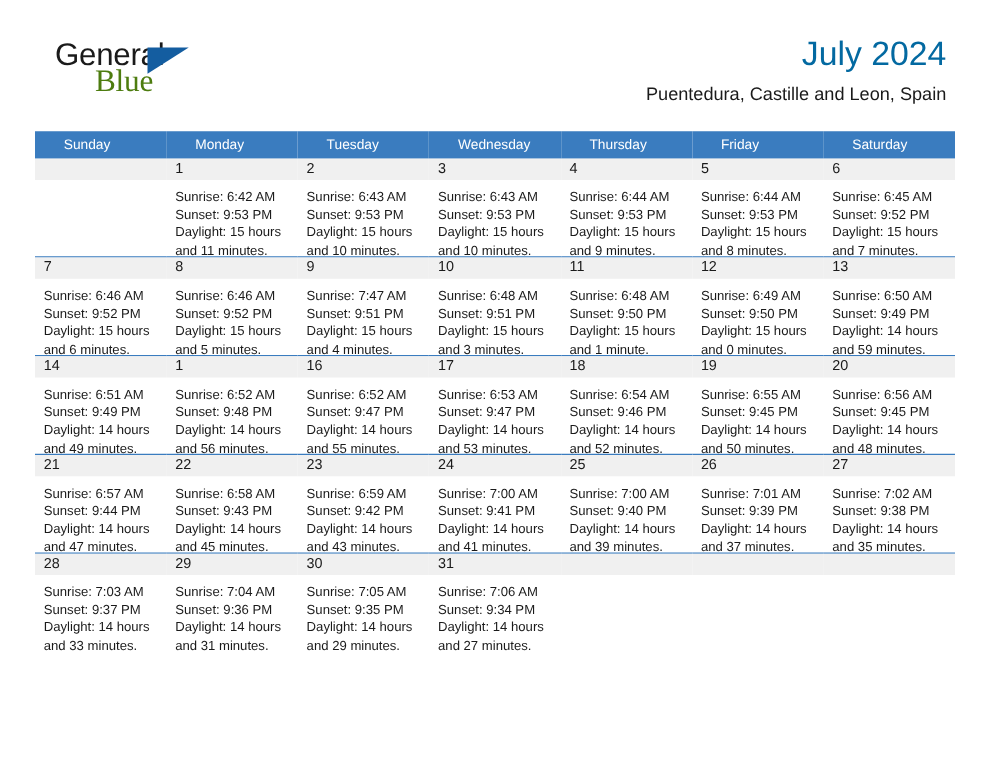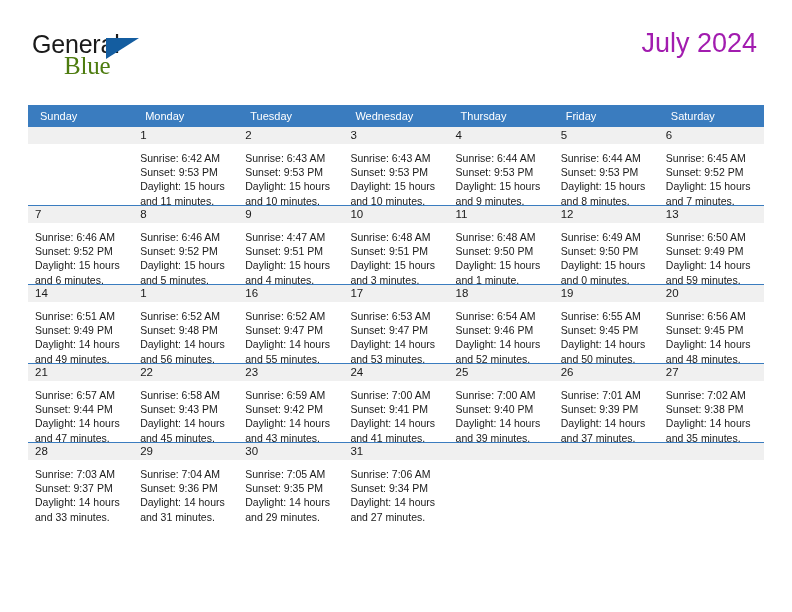--- a/index.html
+++ b/index.html
@@ -25,21 +25,21 @@
   
   .header {
     position: absolute;
     left: 28px;
     top: 26px;
     right: 35px;
     height: 72px;
   }
   .brand {
     position: absolute;
-    left: 4px;
+    left: 16px;
     top: 4px;
     width: 200px;
     height: 56px;
   }
   .brand-general {
     position: absolute;
     left: 0;
     top: 0;
     font-size: 25px;
     letter-spacing: -0.2px;
@@ -66,21 +66,21 @@
   }
 
   .title-block {
     position: absolute;
     right: 0;
     top: 0;
     text-align: right;
   }
   .cal-title {
     font-size: 27px;
-    color: #a21caf;
+    color: #0369a1;
     line-height: 34px;
     white-space: nowrap;
   }
   .cal-subtitle {
     font-size: 14.5px;
     color: #1a1a1a;
     line-height: 20px;
     margin-top: 6px;
     white-space: nowrap;
   }
@@ -96,21 +96,21 @@
     border-collapse: collapse;
     width: 736px;
     table-layout: fixed;
   }
   table.cal th {
     background: #3a7cbf;
     color: #ffffff;
     font-size: 11px;
     font-weight: normal;
     text-align: left;
-    padding: 5px 0 5px 12px;
+    padding: 5px 0 5px 23px;
     height: 12px;
     border: none;
   }
   table.cal td {
     vertical-align: top;
     padding: 0;
     border: none;
     border-top: 1px solid #3a7cbf;
     height: 78px;
     background: #ffffff;
@@ -151,20 +151,21 @@
   <div class="header">
 
     <div class="brand">
       <span class="brand-general">General</span>
       <span class="brand-triangle"></span>
       <span class="brand-blue">Blue</span>
     </div>
 
     <div class="title-block">
       <div class="cal-title">July 2024</div>
+      <div class="cal-subtitle">Puentedura, Castille and Leon, Spain</div>
     </div>
 
   </div>
 
   <div class="calendar">
     <table class="cal">
       <thead>
         <tr id="weekday-row">
             <th>Sunday</th>
             <th>Monday</th>
@@ -270,21 +271,21 @@
                   <div>Sunset: 9:52 PM</div>
                   <div>Daylight: 15 hours</div>
                   <div>and 5 minutes.</div>
                 </div>
               </div>
             </td>
             <td class="">
               <div class="cell-inner">
                 <div class="daynum-band">9</div>
                 <div class="cell-lines">
-                  <div>Sunrise: 4:47 AM</div>
+                  <div>Sunrise: 7:47 AM</div>
                   <div>Sunset: 9:51 PM</div>
                   <div>Daylight: 15 hours</div>
                   <div>and 4 minutes.</div>
                 </div>
               </div>
             </td>
             <td class="">
               <div class="cell-inner">
                 <div class="daynum-band">10</div>
                 <div class="cell-lines">

